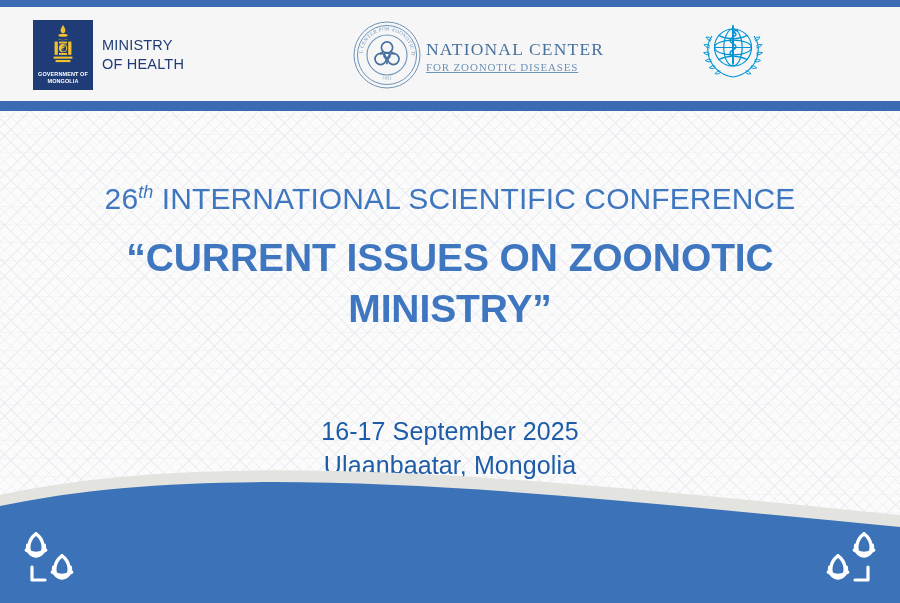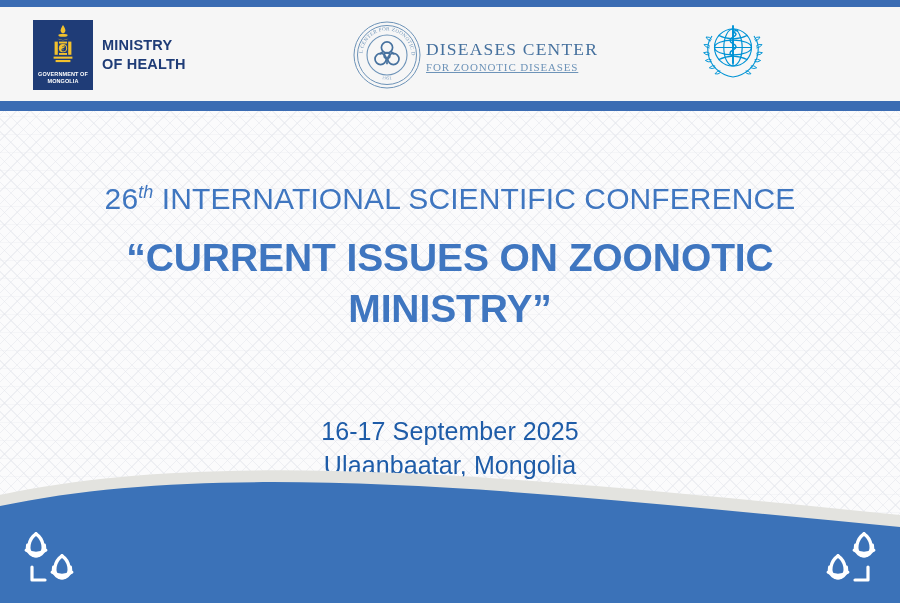--- a/index.html
+++ b/index.html
@@ -82,21 +82,21 @@
     text-align: center;
     color: #ffffff;
     font-size: 5.5px;
     font-weight: bold;
     line-height: 7px;
     letter-spacing: .1px;
   }
   .moh-name {
     color: #1f3c77;
     font-size: 14.5px;
-    font-weight: bold;
+    font-weight: normal;
     line-height: 19px;
     letter-spacing: .2px;
   }
 
   .logo-nczd {
     position: absolute;
     left: 352px; top: 20px;
     display: flex;
     align-items: center;
     gap: 4px;
@@ -282,21 +282,21 @@
         <g fill="none" stroke="#46719e" stroke-width="1.7">
           <circle cx="35" cy="27.5" r="5.6"></circle>
           <circle cx="28.6" cy="39" r="5.6"></circle>
           <circle cx="41.4" cy="39" r="5.6"></circle>
           <circle cx="35" cy="35.5" r="2.9"></circle>
           <path d="M31.5 31.2 L27.5 34.4 M38.5 31.2 L42.5 34.4 M35 39.6 L35 44.2"></path>
         </g>
       </svg>
     </div>
     <div class="nczd-words">
-      <div class="nczd-line1">DISEASES CENTER</div>
+      <div class="nczd-line1">NATIONAL CENTER</div>
       <div class="nczd-line2">FOR ZOONOTIC DISEASES</div>
     </div>
   </div>
 
   <div class="logo-who">
     <div>
       <svg class="who-emblem" viewBox="0 0 62 62" aria-hidden="true">
         <g stroke="#0093d5" fill="none" stroke-width="1.15">
 
           <path d="M31 57 C18 55 8 46 6 33 C5 26 7 20 10 16"></path>

